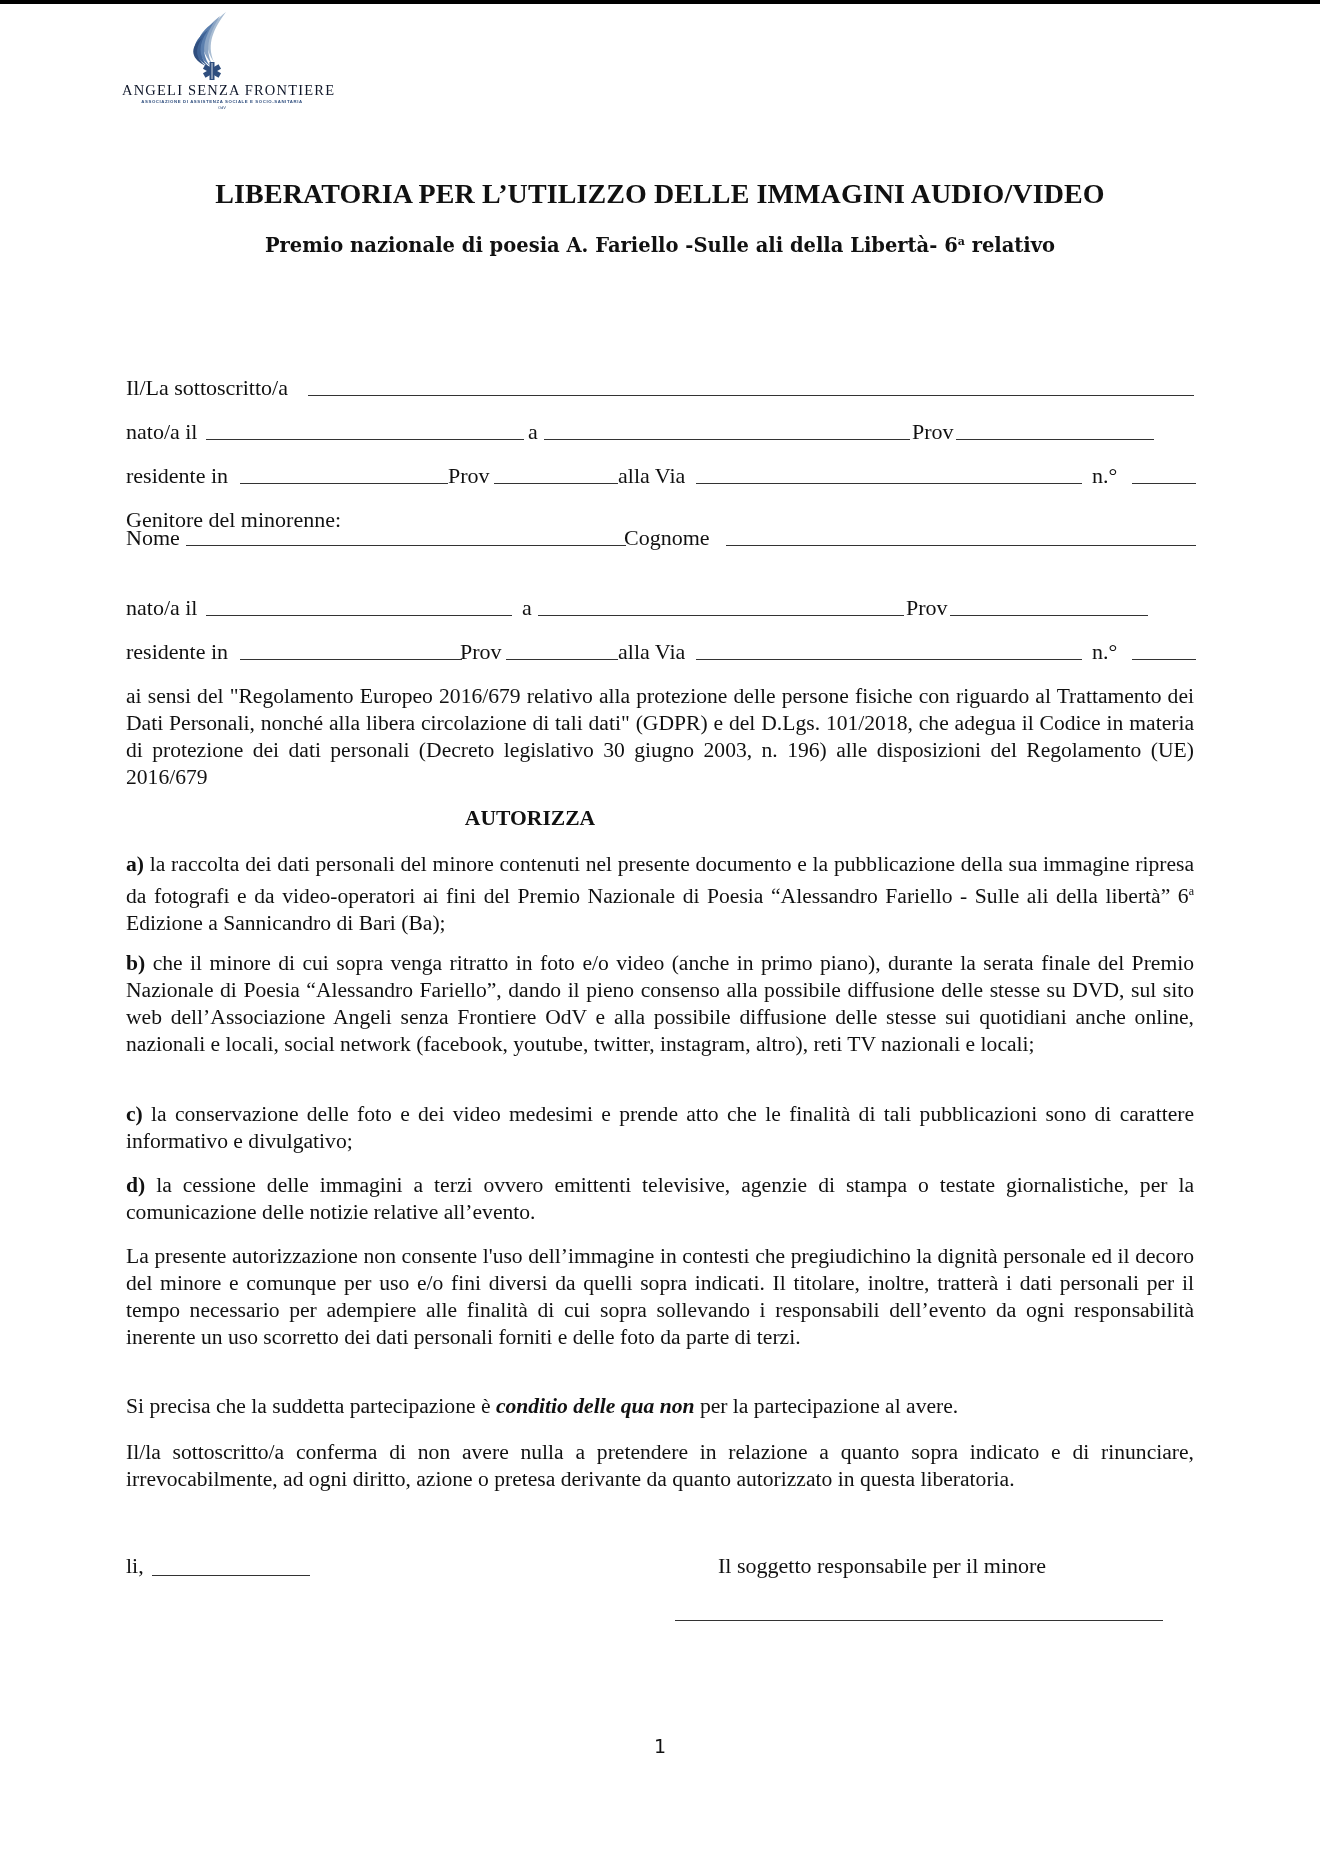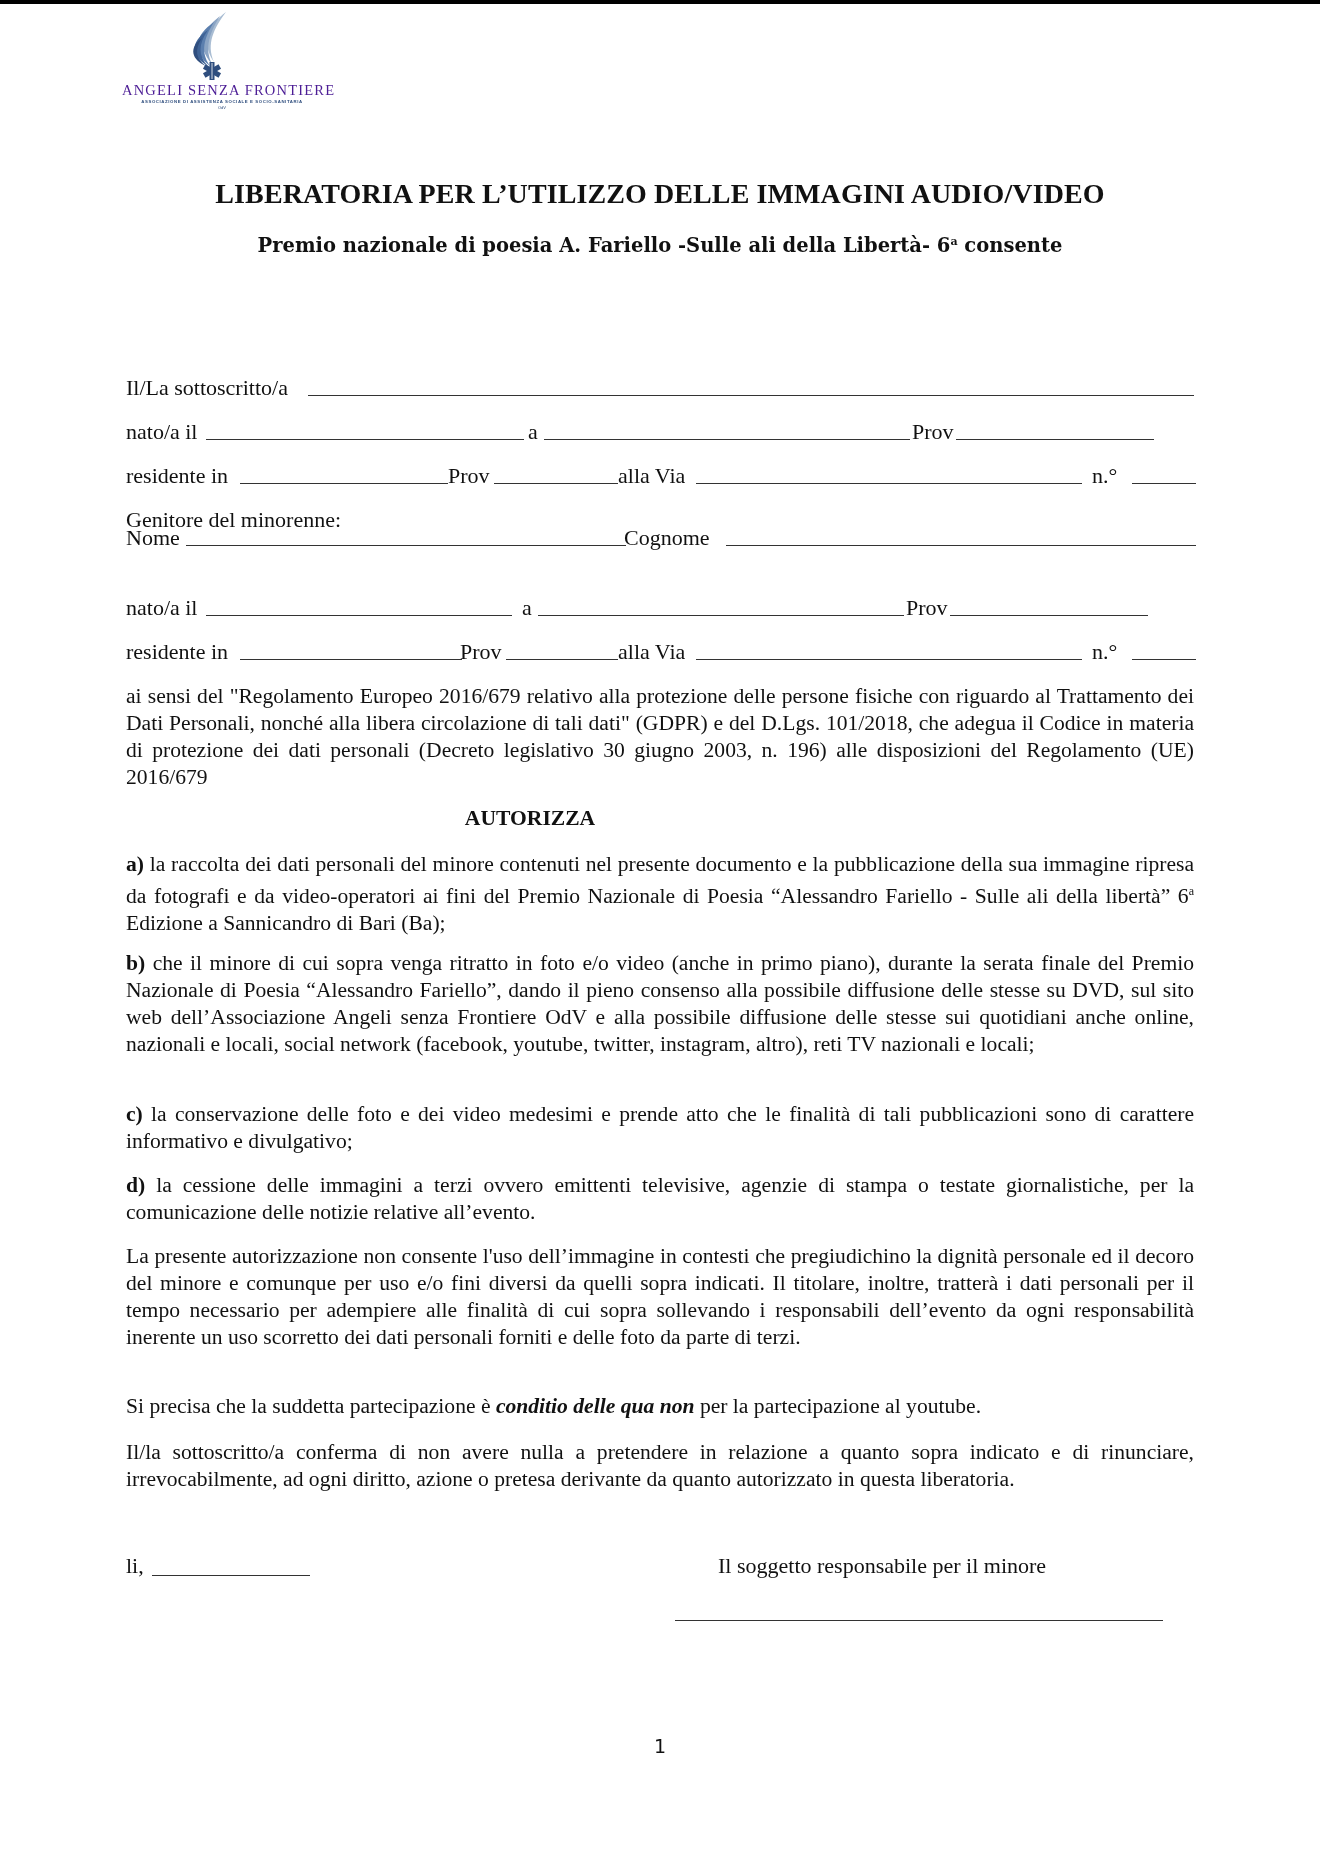--- a/index.html
+++ b/index.html
@@ -5,21 +5,21 @@
   html, body { margin: 0; padding: 0; }
   body {
     width: 1320px; height: 1862px; position: relative; overflow: hidden;
     background: #ffffff; color: #111111;
     font-family: "Liberation Serif", "DejaVu Serif", serif;
   }
   .topbar { position: absolute; left: 0; top: 0; width: 1320px; height: 4px; background: #000; }
   .logo { position: absolute; left: 122px; top: 4px; width: 200px; height: 106px; }
   .logo svg { display: block; }
   .logo-name { position: absolute; left: 0; top: 78px; width: 200px; text-align: right;
-    font-size: 14.5px; letter-spacing: 1.2px; color: #4c1d95; white-space: nowrap; }
+    font-size: 14.5px; letter-spacing: 1.2px; color: #0f172a; white-space: nowrap; }
   .logo-sub { position: absolute; left: 0; top: 95px; width: 200px; text-align: center;
     font-family: "Liberation Sans", sans-serif; font-size: 4.3px; letter-spacing: 0.6px; color: #2f4e7e; white-space: nowrap; font-weight: bold; }
   .logo-odv { position: absolute; left: 0; top: 101px; width: 200px; text-align: center;
     font-family: "Liberation Sans", sans-serif; font-size: 4px; color: #2f4e7e; }
 
   .title { position: absolute; left: 0; width: 1320px; top: 178px; text-align: center;
     font-weight: bold; font-size: 28px; letter-spacing: 0.1px; }
   .subtitle { position: absolute; left: 0; width: 1320px; top: 234px; text-align: center;
     font-family: "DejaVu Serif", serif; font-weight: bold; font-size: 19.5px; }
   .subtitle sup { font-size: 11px; }
@@ -55,21 +55,21 @@
       <rect x="-2.5" y="-9" width="5" height="18" fill="#2f4e7e" transform="rotate(-60)"></rect>
       <line x1="0" y1="-8" x2="0" y2="8" stroke="#ffffff" stroke-width="0.8"></line>
     </g>
   </svg>
   <div class="logo-name">ANGELI SENZA FRONTIERE</div>
   <div class="logo-sub">ASSOCIAZIONE DI ASSISTENZA SOCIALE E SOCIO-SANITARIA</div>
   <div class="logo-odv">OdV</div>
 </div>
 
 <div class="title">LIBERATORIA PER L’UTILIZZO DELLE IMMAGINI AUDIO/VIDEO</div>
-<div class="subtitle"><span>Premio nazionale di poesia A. Fariello -Sulle ali della Libertà- 6</span><sup>a</sup><span> consente</span></div>
+<div class="subtitle"><span>Premio nazionale di poesia A. Fariello -Sulle ali della Libertà- 6</span><sup>a</sup><span> relativo</span></div>
 
 <div class="form-row" style="top:374px; width:1070px;">
   <span class="lbl" style="left:0">Il/La sottoscritto/a</span>
   <span class="blank" style="left:182px; width:886px;"></span>
 </div>
 
 <div class="form-row" style="top:418px; width:1070px;">
   <span class="lbl" style="left:0">nato/a il</span>
   <span class="blank" style="left:80px; width:318px;"></span>
   <span class="lbl" style="left:402px">a</span>
@@ -127,21 +127,21 @@
 <div class="para" style="top:851px;"><b>a)</b><span> la raccolta dei dati personali del minore contenuti nel presente documento e la pubblicazione della sua immagine ripresa da fotografi e da video-operatori ai fini del Premio Nazionale di Poesia “Alessandro Fariello - Sulle ali della libertà” 6</span><sup style="font-size:12px">a</sup><span> Edizione a Sannicandro di Bari (Ba);</span></div>
 
 <div class="para" style="top:950px;"><b>b)</b><span> che il minore di cui sopra venga ritratto in foto e/o video (anche in primo piano), durante la serata finale del Premio Nazionale di Poesia “Alessandro Fariello”, dando il pieno consenso alla possibile diffusione delle stesse su DVD, sul sito web dell’Associazione Angeli senza Frontiere OdV e alla possibile diffusione delle stesse sui quotidiani anche online, nazionali e locali, social network (facebook, youtube, twitter, instagram, altro), reti TV nazionali e locali;</span></div>
 
 <div class="para" style="top:1101px;"><b>c)</b><span> la conservazione delle foto e dei video medesimi e prende atto che le finalità di tali pubblicazioni sono di carattere informativo e divulgativo;</span></div>
 
 <div class="para" style="top:1172px;"><b>d)</b><span> la cessione delle immagini a terzi ovvero emittenti televisive, agenzie di stampa o testate giornalistiche, per la comunicazione delle notizie relative all’evento.</span></div>
 
 <div class="para" style="top:1243px;">La presente autorizzazione non consente l'uso dell’immagine in contesti che pregiudichino la dignità personale ed il decoro del minore e comunque per uso e/o fini diversi da quelli sopra indicati. Il titolare, inoltre, tratterà i dati personali per il tempo necessario per adempiere alle finalità di cui sopra sollevando i responsabili dell’evento da ogni responsabilità inerente un uso scorretto dei dati personali forniti e delle foto da parte di terzi.</div>
 
-<div class="para" style="top:1393px;"><span>Si precisa che la suddetta partecipazione è </span><b><i>conditio delle qua non</i></b><span> per la partecipazione al youtube.</span></div>
+<div class="para" style="top:1393px;"><span>Si precisa che la suddetta partecipazione è </span><b><i>conditio delle qua non</i></b><span> per la partecipazione al avere.</span></div>
 
 <div class="para" style="top:1439px;">Il/la sottoscritto/a conferma di non avere nulla a pretendere in relazione a quanto sopra indicato e di rinunciare, irrevocabilmente, ad ogni diritto, azione o pretesa derivante da quanto autorizzato in questa liberatoria.</div>
 
 <div class="sig-label" style="left:126px; top:1553px;">li,</div>
 <div class="line" style="left:152px; top:1575px; width:158px;"></div>
 
 <div class="sig-label" style="left:718px; top:1553px;">Il soggetto responsabile per il minore</div>
 <div class="line" style="left:675px; top:1620px; width:488px;"></div>
 
 <div class="page-num">1</div>

